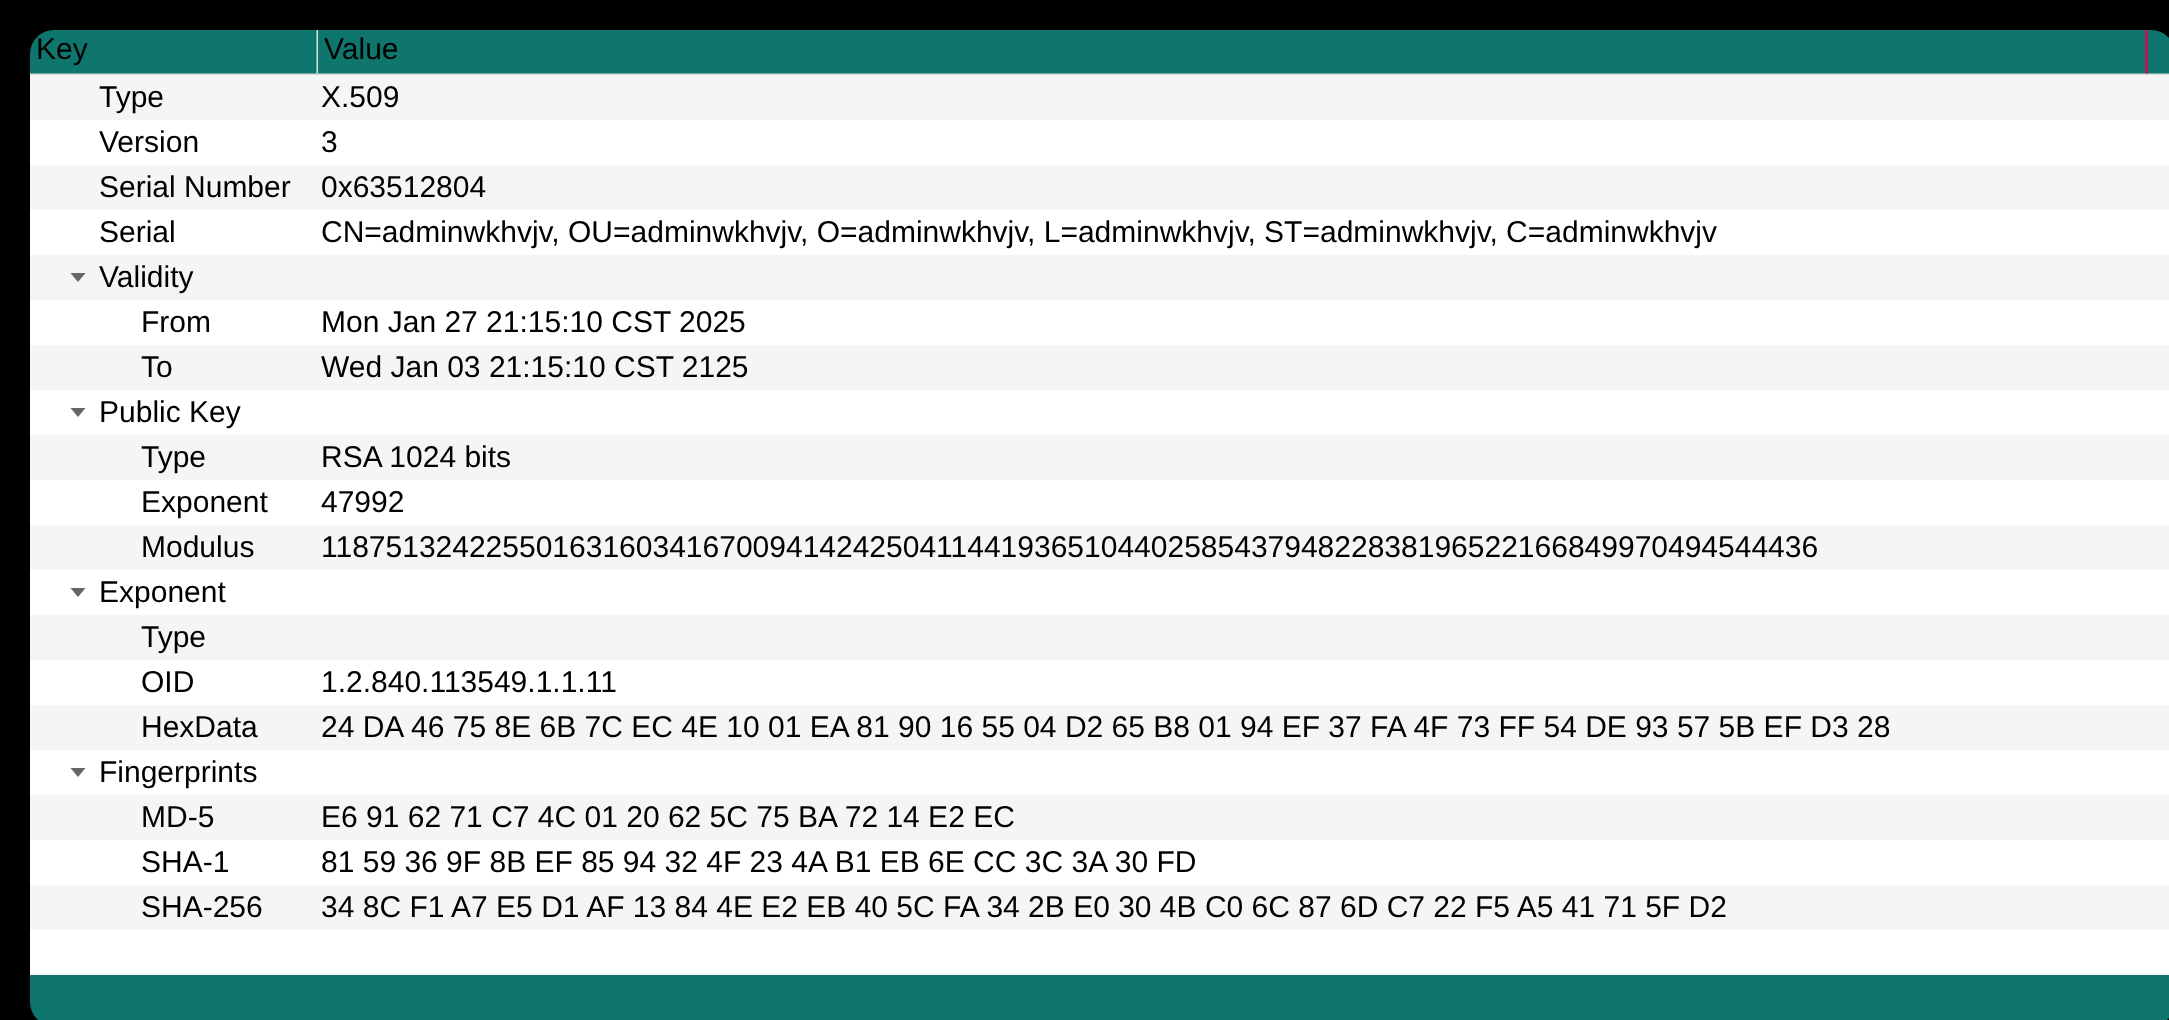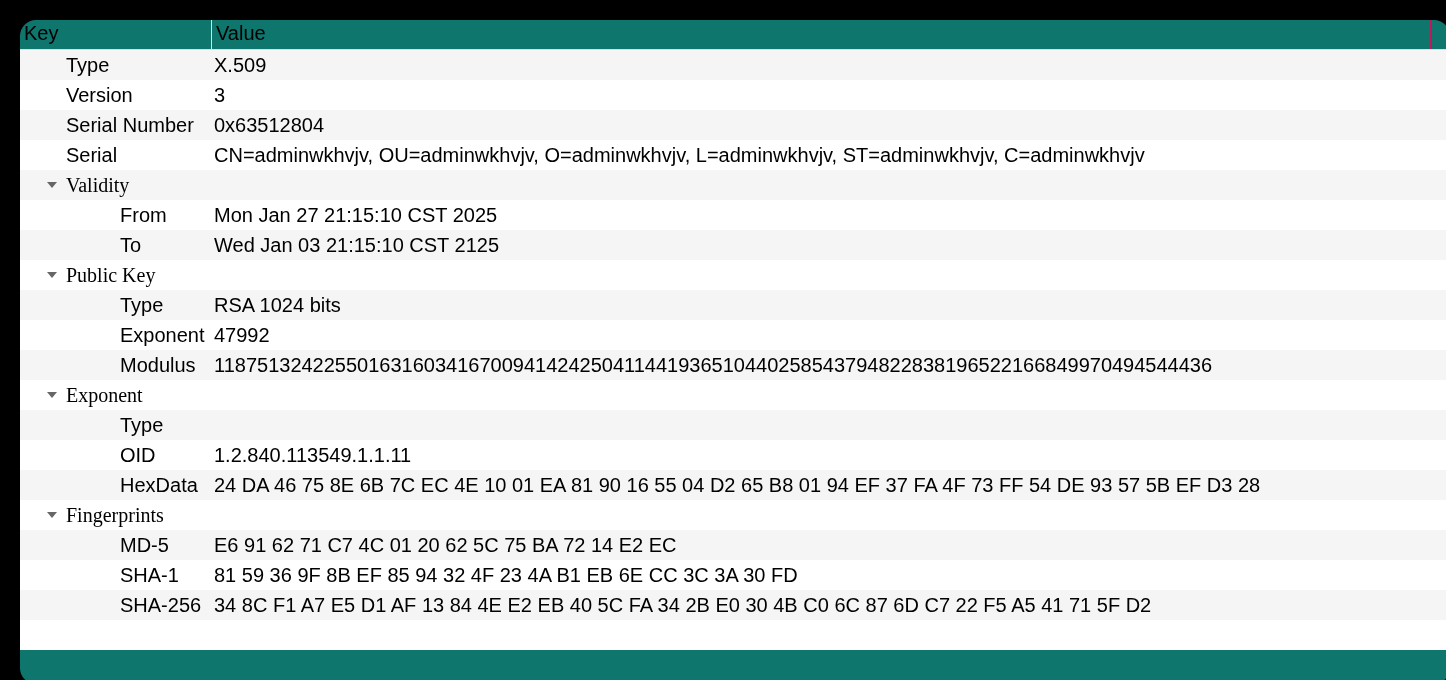--- a/index.html
+++ b/index.html
@@ -77,22 +77,22 @@
       flex-shrink: 0;
     }
     .chevron-down {
       width: 0;
       height: 0;
       border-left: 5px solid transparent;
       border-right: 5px solid transparent;
       border-top: 6px solid #666;
     }
     .indent-1 { padding-left: 46px; }
-    .indent-2 { padding-left: 100px; }
-    .indent-expandable { padding-left: 24px; font-family: Liberation Serif, serif; }
+    .indent-2 { padding-left: 74px; }
+    .indent-expandable { padding-left: 24px; }
   </style>
 </head>
 <body>
 
 <div class="window">
   <div class="header">
     <div class="col-key">Key</div>
     <div class="col-value">Value</div>
   </div>
   <div class="table-body" id="table-body">

